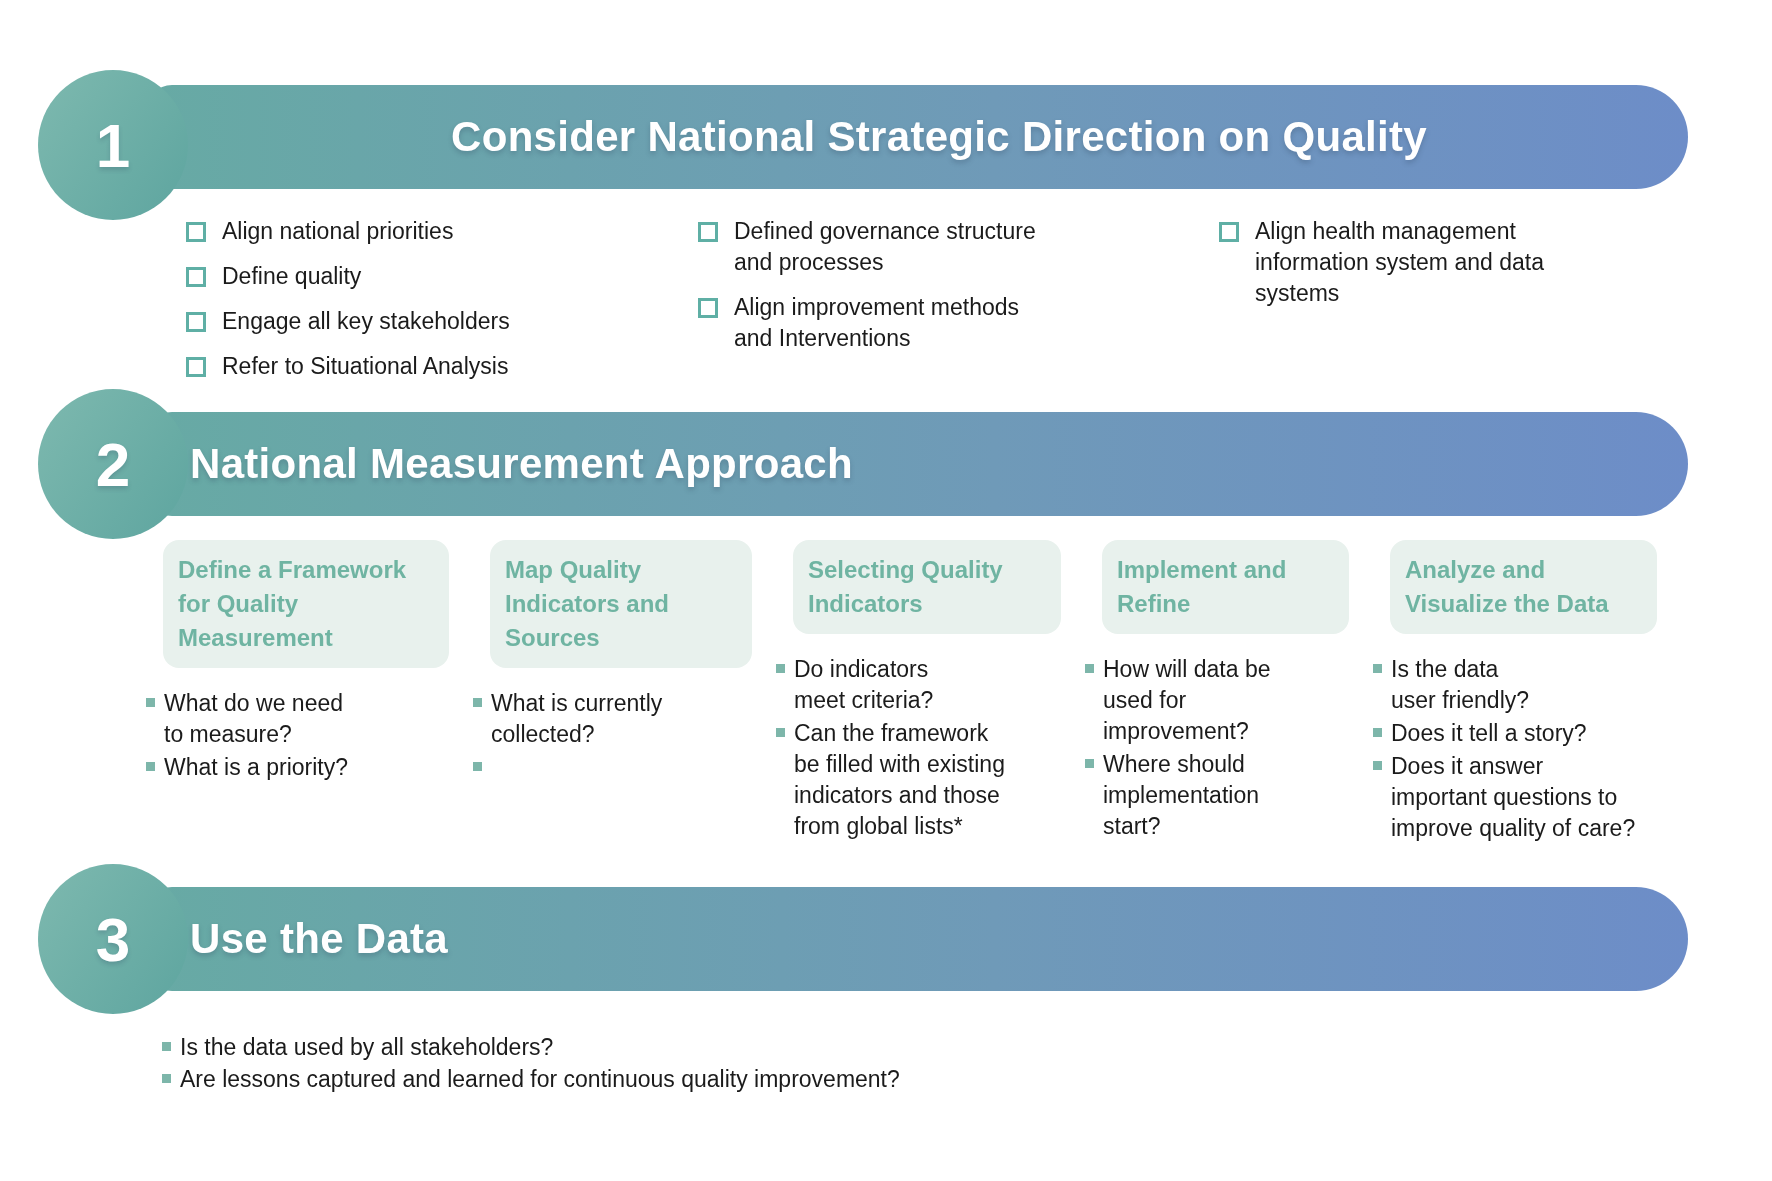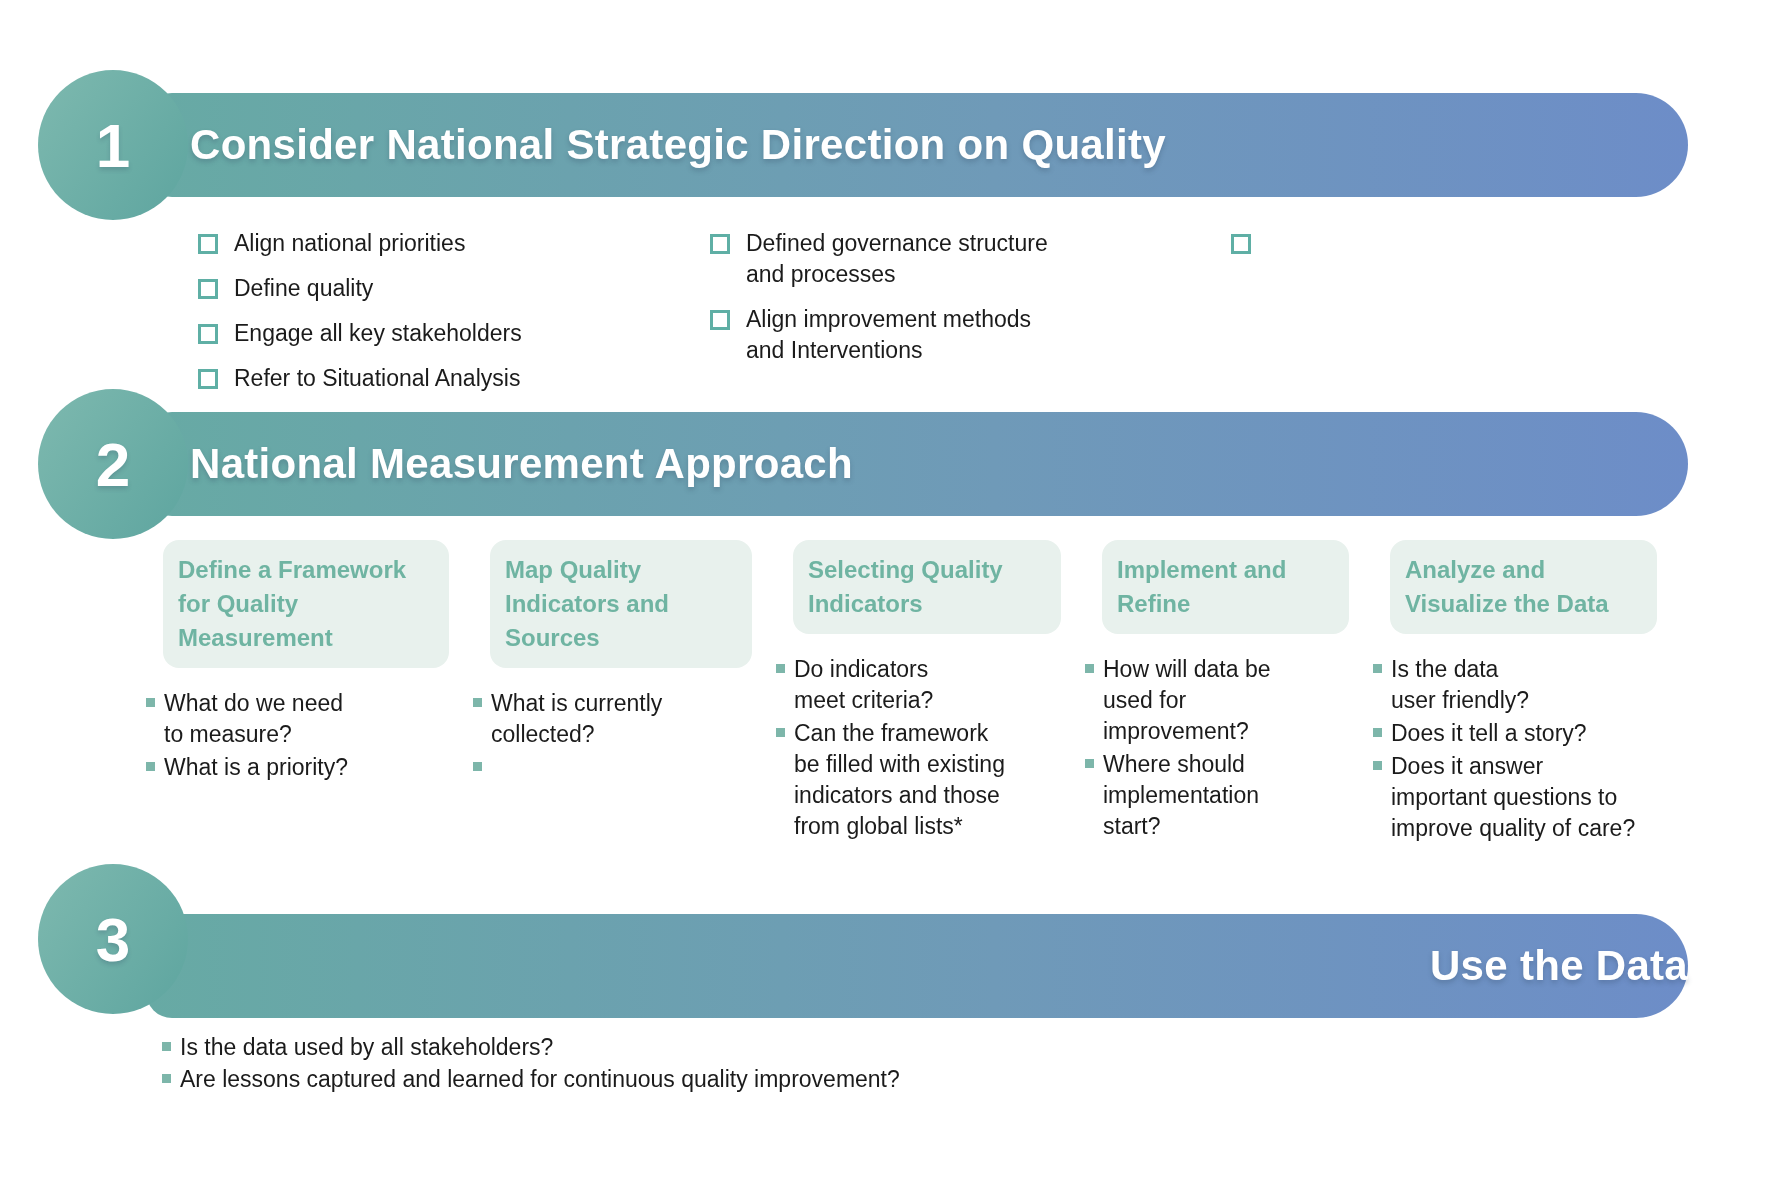--- a/index.html
+++ b/index.html
@@ -13,44 +13,44 @@
     position:absolute; left:146px; width:1542px; height:104px;
     border-radius:26px 52px 52px 26px;
     background:linear-gradient(90deg,#67aaa4 0%, #6f9ab8 55%, #6d8dc8 100%);
     display:flex; align-items:center; padding-left:44px; box-sizing:border-box;
     z-index:1;
   }
   .banner-title {
     color:#ffffff; font-size:42px; font-weight:700; letter-spacing:.3px;
     text-shadow:0 3px 5px rgba(45,70,95,.28); white-space:pre;
   }
-  #banner1 { top:93px; }
+  #banner1 { top:85px;justify-content:center; }
   #banner2 { top:412px; }
-  #banner3 { top:914px;justify-content:flex-end; }
+  #banner3 { top:887px; }
 
   
   .num-circle {
     position:absolute; left:38px; width:150px; height:150px; border-radius:50%;
     background:linear-gradient(125deg,#7cb8ae 5%, #61a7a1 90%);
     display:flex; align-items:center; justify-content:center; z-index:2;
   }
   .num-circle span {
     color:#fff; font-size:62px; font-weight:700;
     text-shadow:0 3px 4px rgba(45,70,95,.22);
   }
   #circle1 { top:70px; }
   #circle2 { top:389px; }
   #circle3 { top:864px; }
 
   
   .checklist {
     position:absolute; left:186px; top:216px;
     display:grid; grid-template-columns:512px 521px auto;
   }
-  .checklist ul { list-style:none; margin:12px; padding:0; }
+  .checklist ul { list-style:none; margin:0; padding:0; }
   .checklist li { display:flex; margin-bottom:14px; }
   .cb {
     flex:0 0 auto; width:14px; height:14px; border:3px solid #5fafa5;
     background:#fff; margin:6px 16px 0 0;
   }
   .cb-text {
     font-size:23px; line-height:31px; color:#1b1b1b; white-space:pre;
   }
 
   
@@ -116,20 +116,23 @@
       </li>
       <li>
         <span class="cb"></span>
         <span class="cb-text">Align improvement methods
 and Interventions</span>
       </li>
     </ul>
     <ul>
       <li>
         <span class="cb"></span>
+        <span class="cb-text">Align health management
+information system and data
+systems</span>
       </li>
     </ul>
   </div>
 
   <div class="banner" id="banner2">
     <div class="banner-title">National Measurement Approach</div>
   </div>
   <div class="num-circle" id="circle2">
     <span>2</span>
   </div>

